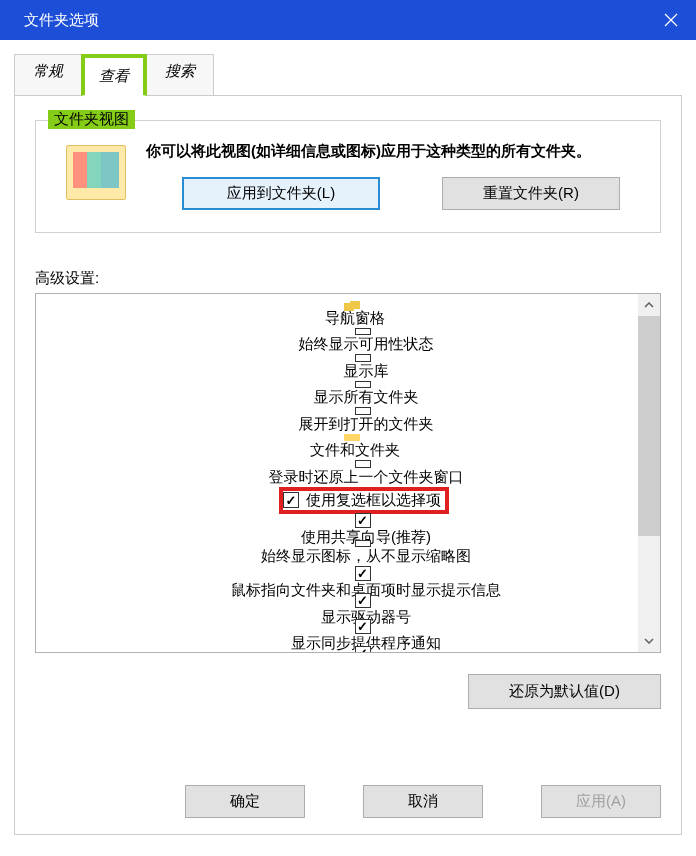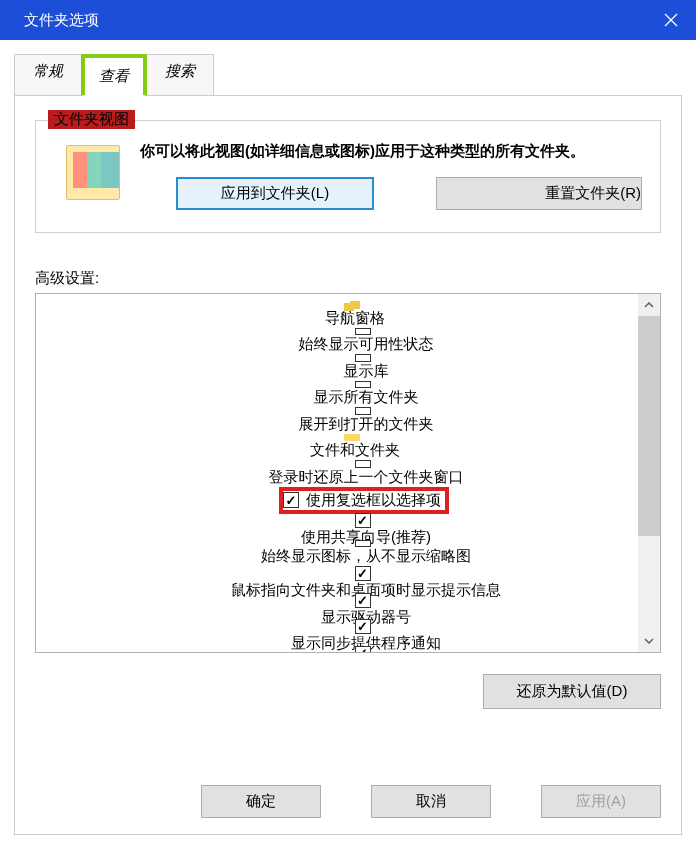--- a/index.html
+++ b/index.html
@@ -7,49 +7,49 @@
 .titlebar { background: #1d4ed8; color: #fff; height: 40px; display: flex; align-items: center; padding: 0 18px; position: relative; }
 .titlebar-text { font-size: 15px; padding-left: 6px; }
 .titlebar-close { position: absolute; right: 0; top: 0; width: 50px; height: 40px; display: flex; align-items: center; justify-content: center; cursor: pointer; }
 .content { padding: 14px 14px 0 14px; }
 .tabs { display: flex; margin-bottom: -1px; position: relative; }
 .tab { padding: 7px 18px; border: 1px solid #ccc; background: #f7f7f7; margin-right: -1px; cursor: pointer; font-size: 15px; font-style: italic; }
 .tab.selected { background: #fff; border-bottom: 1px solid #fff; z-index: 1; }
 .highlight-red-tab { border: 4px solid #84cc16; padding: 9px 14px; position: relative; z-index: 2; }
 .tab-panel { border: 1px solid #ccc; padding: 20px; height: 740px; position: relative; }
 .groupbox { border: 1px solid #d0d0d0; padding: 18px 18px 22px 18px; position: relative; margin-top: 4px; }
-.groupbox-title { position: absolute; top: -11px; left: 12px; background: #b91c1c; padding: 0 6px; font-size: 15px; }
+.groupbox-title { position: absolute; top: -11px; left: 12px; background: #84cc16; padding: 0 6px; font-size: 15px; }
 .folder-view-row { display: flex; align-items: flex-start; }
 .folder-icon { width: 60px; height: 55px; margin: 6px 20px 0 12px; background: #ffe9a8; border: 1px solid #e0c060; border-radius: 2px; position: relative; }
 .folder-icon::before { content: ""; position: absolute; top: 6px; left: 6px; width: 46px; height: 36px; background: linear-gradient(90deg, #ff6b6b 0%, #ff6b6b 30%, #4ecdc4 30%, #4ecdc4 60%, #45b7d1 60%, #45b7d1 100%); opacity: 0.7; }
 .folder-view-text { flex: 1; }
 .folder-desc { font-size: 15px; line-height: 1.6; margin-bottom: 14px; font-weight: bold; }
 .button-row { display: flex; gap: 26px; }
 .btn { padding: 6px 0; border: 1px solid #adadad; background: #e1e1e1; font-size: 15px; font-family: inherit; cursor: pointer; text-align: center; margin-left: 36px; }
 .btn-apply-folders { width: 198px; border: 2px solid #2a8dd4; background: #e5f1fb; padding: 5px 0; }
-.btn-reset-folders { width: 206px; text-align: right; }
+.btn-reset-folders { width: 178px; }
 .advanced-label { font-size: 15px; margin-top: 36px; margin-bottom: 5px; }
 .listbox { border: 1px solid #b0b0b0; height: 360px; position: relative; overflow: hidden; background: #fff; }
 .listbox-content { padding: 7px 6px; }
 .tree-item { display: flex; align-items: center; height: 26.5px; font-size: 15px; flex-direction: column; }
 .tree-indent-1 { padding-left: 14px; }
 .tree-indent-2 { padding-left: 36px; }
 .tree-icon-nav { width: 16px; height: 16px; margin-right: 7px; display: inline-block; position: relative; }
 .tree-icon-nav::before { content: ""; position: absolute; width: 10px; height: 8px; background: #f0c848; top: 2px; left: 0; }
 .tree-icon-nav::after { content: ""; position: absolute; width: 10px; height: 8px; background: #f0c848; bottom: 0; right: 0; }
 .tree-icon-folder { width: 16px; height: 14px; margin-right: 7px; display: inline-block; background: #ffd766; border-radius: 1px; }
 .checkbox { width: 16px; height: 16px; border: 1px solid #333; margin-right: 7px; display: inline-flex; align-items: center; justify-content: center; background: #fff; }
 .checkbox.checked::after { content: "✓"; font-size: 13px; color: #000; font-weight: bold; line-height: 1; }
 .red-highlight-check { border: 4px solid #e02020; display: inline-flex; align-items: center; padding: 0px 4px 0px 0px; margin-left: -4px; }
 .scrollbar { position: absolute; right: 0; top: 0; bottom: 0; width: 22px; background: #f0f0f0; display: flex; flex-direction: column; }
 .scroll-arrow { height: 22px; display: flex; align-items: center; justify-content: center; color: #606060; font-size: 10px; cursor: pointer; }
 .scroll-thumb { background: #cdcdcd; margin: 0; flex: 0 0 220px; }
 .scroll-track { flex: 1; }
-.restore-btn { position: absolute; right: 20px; top: 578px; width: 178px; padding: 7px 0; }
-.dialog-footer { position: absolute; bottom: 16px; right: 20px; display: flex; gap: 14px; }
+.restore-btn { position: absolute; right: 20px; top: 578px; width: 193px; padding: 7px 0; }
+.dialog-footer { position: absolute; bottom: 16px; right: 20px; display: flex; gap: 22px; }
 .footer-btn { width: 120px; padding: 6px 0; }
 .footer-btn.disabled { color: #a0a0a0; }
 </style>
 </head>
 <body>
 
 <div class="titlebar">
   <span class="titlebar-text">文件夹选项</span>
   <div class="titlebar-close">
     <svg width="14" height="14" viewBox="0 0 14 14">

